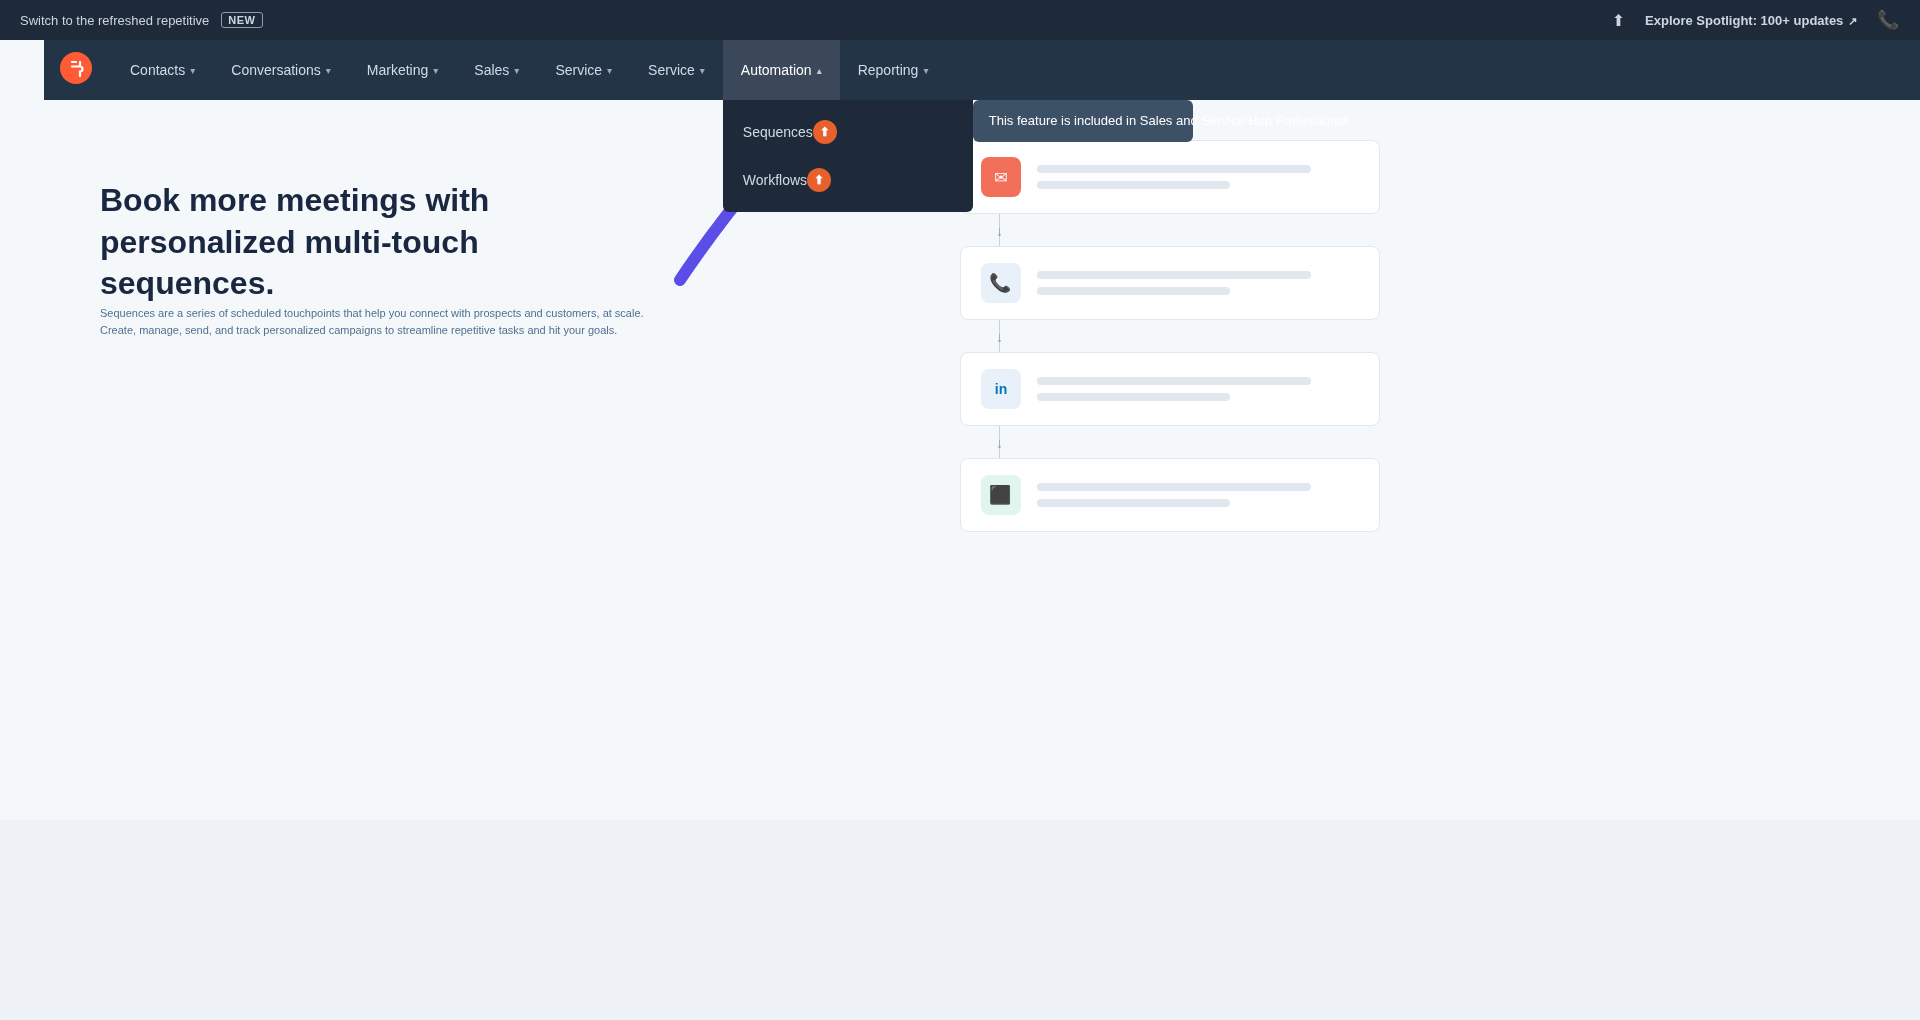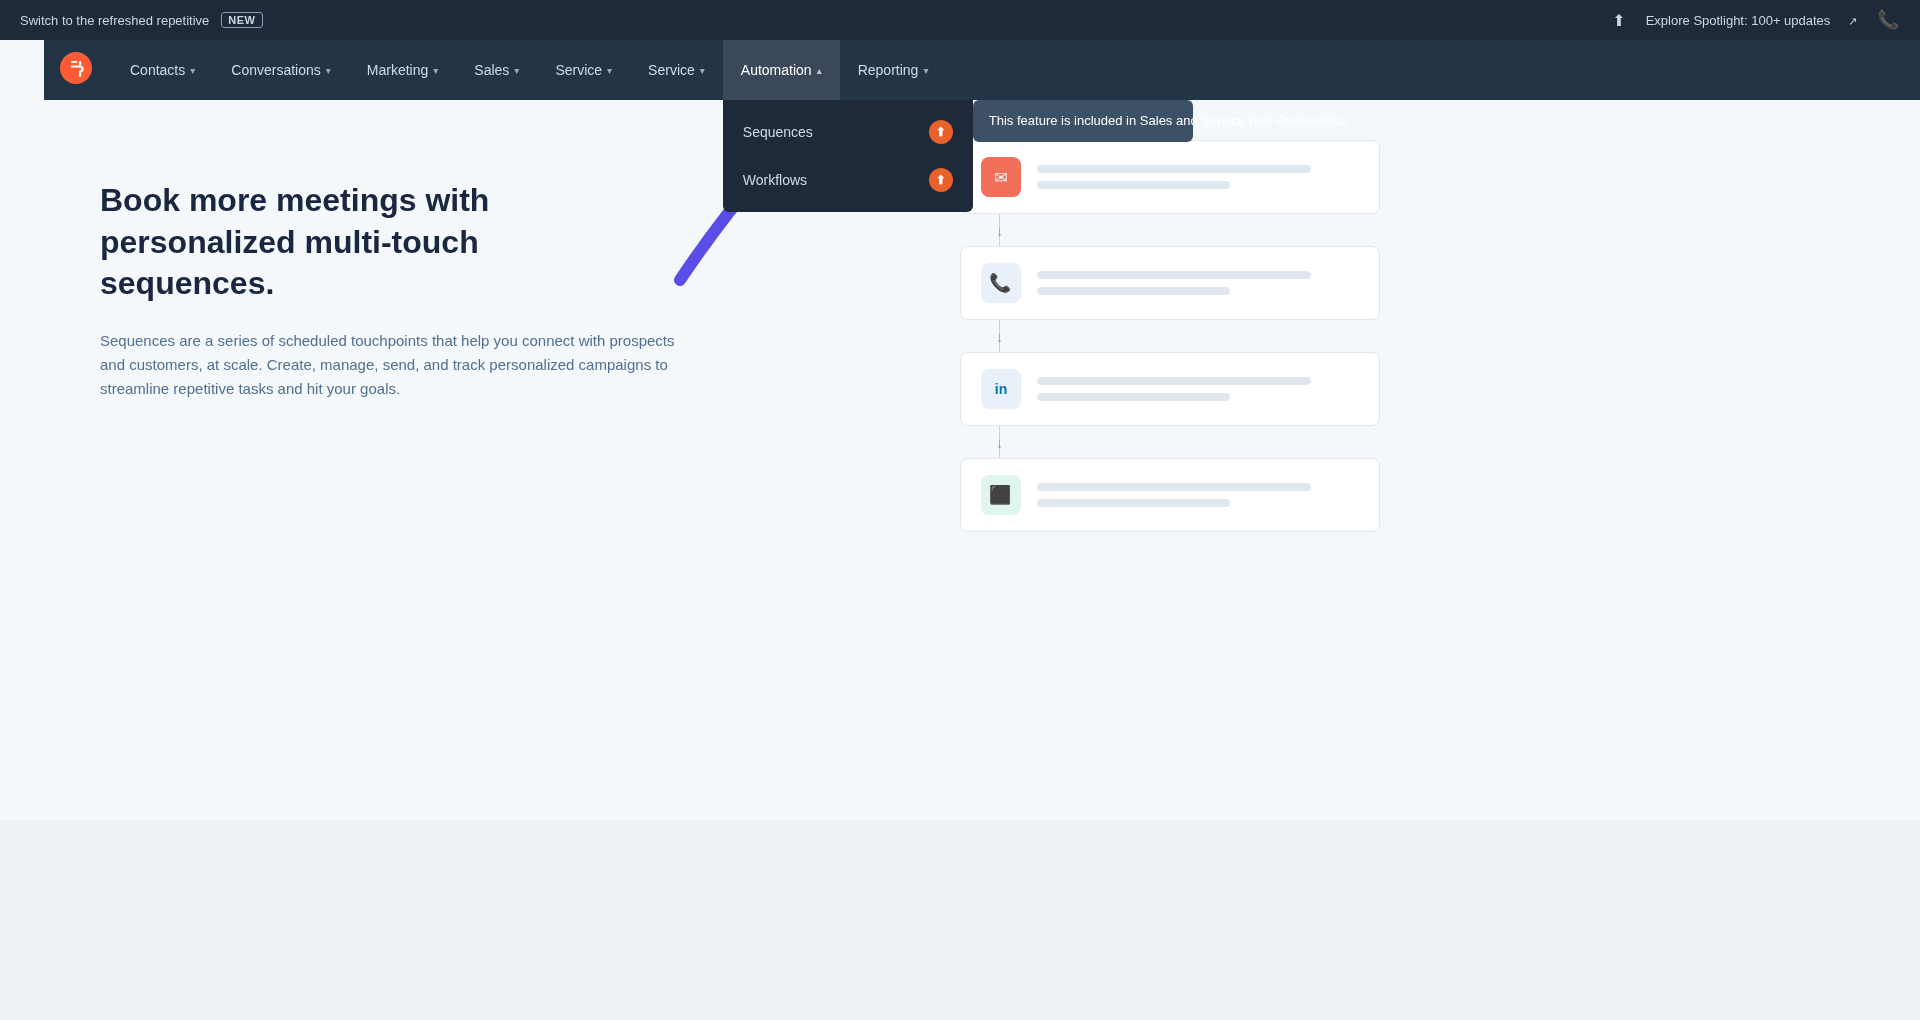--- a/index.html
+++ b/index.html
@@ -36,23 +36,24 @@
     .top-banner-right {
       display: flex;
       align-items: center;
       gap: 20px;
       color: #cdd6e0;
       font-size: 13px;
     }
     .spotlight-link {
       display: flex;
       align-items: flex-end;
-      gap: 18px;
+      gap: 5px;
       color: #cdd6e0;
       cursor: pointer;
+      font-weight: bold;
     }
     .external-icon {
       font-size: 11px;
     }
 
     
     .navbar {
       background: #243447;
       height: 60px;
       display: flex;
@@ -108,21 +109,21 @@
       border-radius: 0 0 6px 6px;
       z-index: 200;
       padding: 8px 0;
     }
     .automation-nav-item {
       position: relative;
     }
     .dropdown-item {
       display: flex;
       align-items: center;
-      justify-content: space-between;
+      justify-content: flex-start;
       padding: 12px 20px;
       color: #d1dbe6;
       font-size: 14px;
       cursor: pointer;
     }
     .upgrade-icon {
       width: 24px;
       height: 24px;
       background: #e8602c;
       border-radius: 50%;
@@ -168,26 +169,25 @@
       right: 80px;
       width: 200px;
       height: 200px;
     }
 
     .main-heading {
       font-size: 32px;
       font-weight: 700;
       color: #1a2740;
       line-height: 1.3;
-      margin-bottom: 24px;
       max-width: 520px;
     }
 
     .main-description {
-      font-size: 15px;
+      font-size: 11px;
       color: #516f90;
       line-height: 1.6;
       max-width: 580px;
       margin-bottom: 30px;
     }
 
     .cta-button {
       background: #e8602c;
       color: white;
       border: none;

